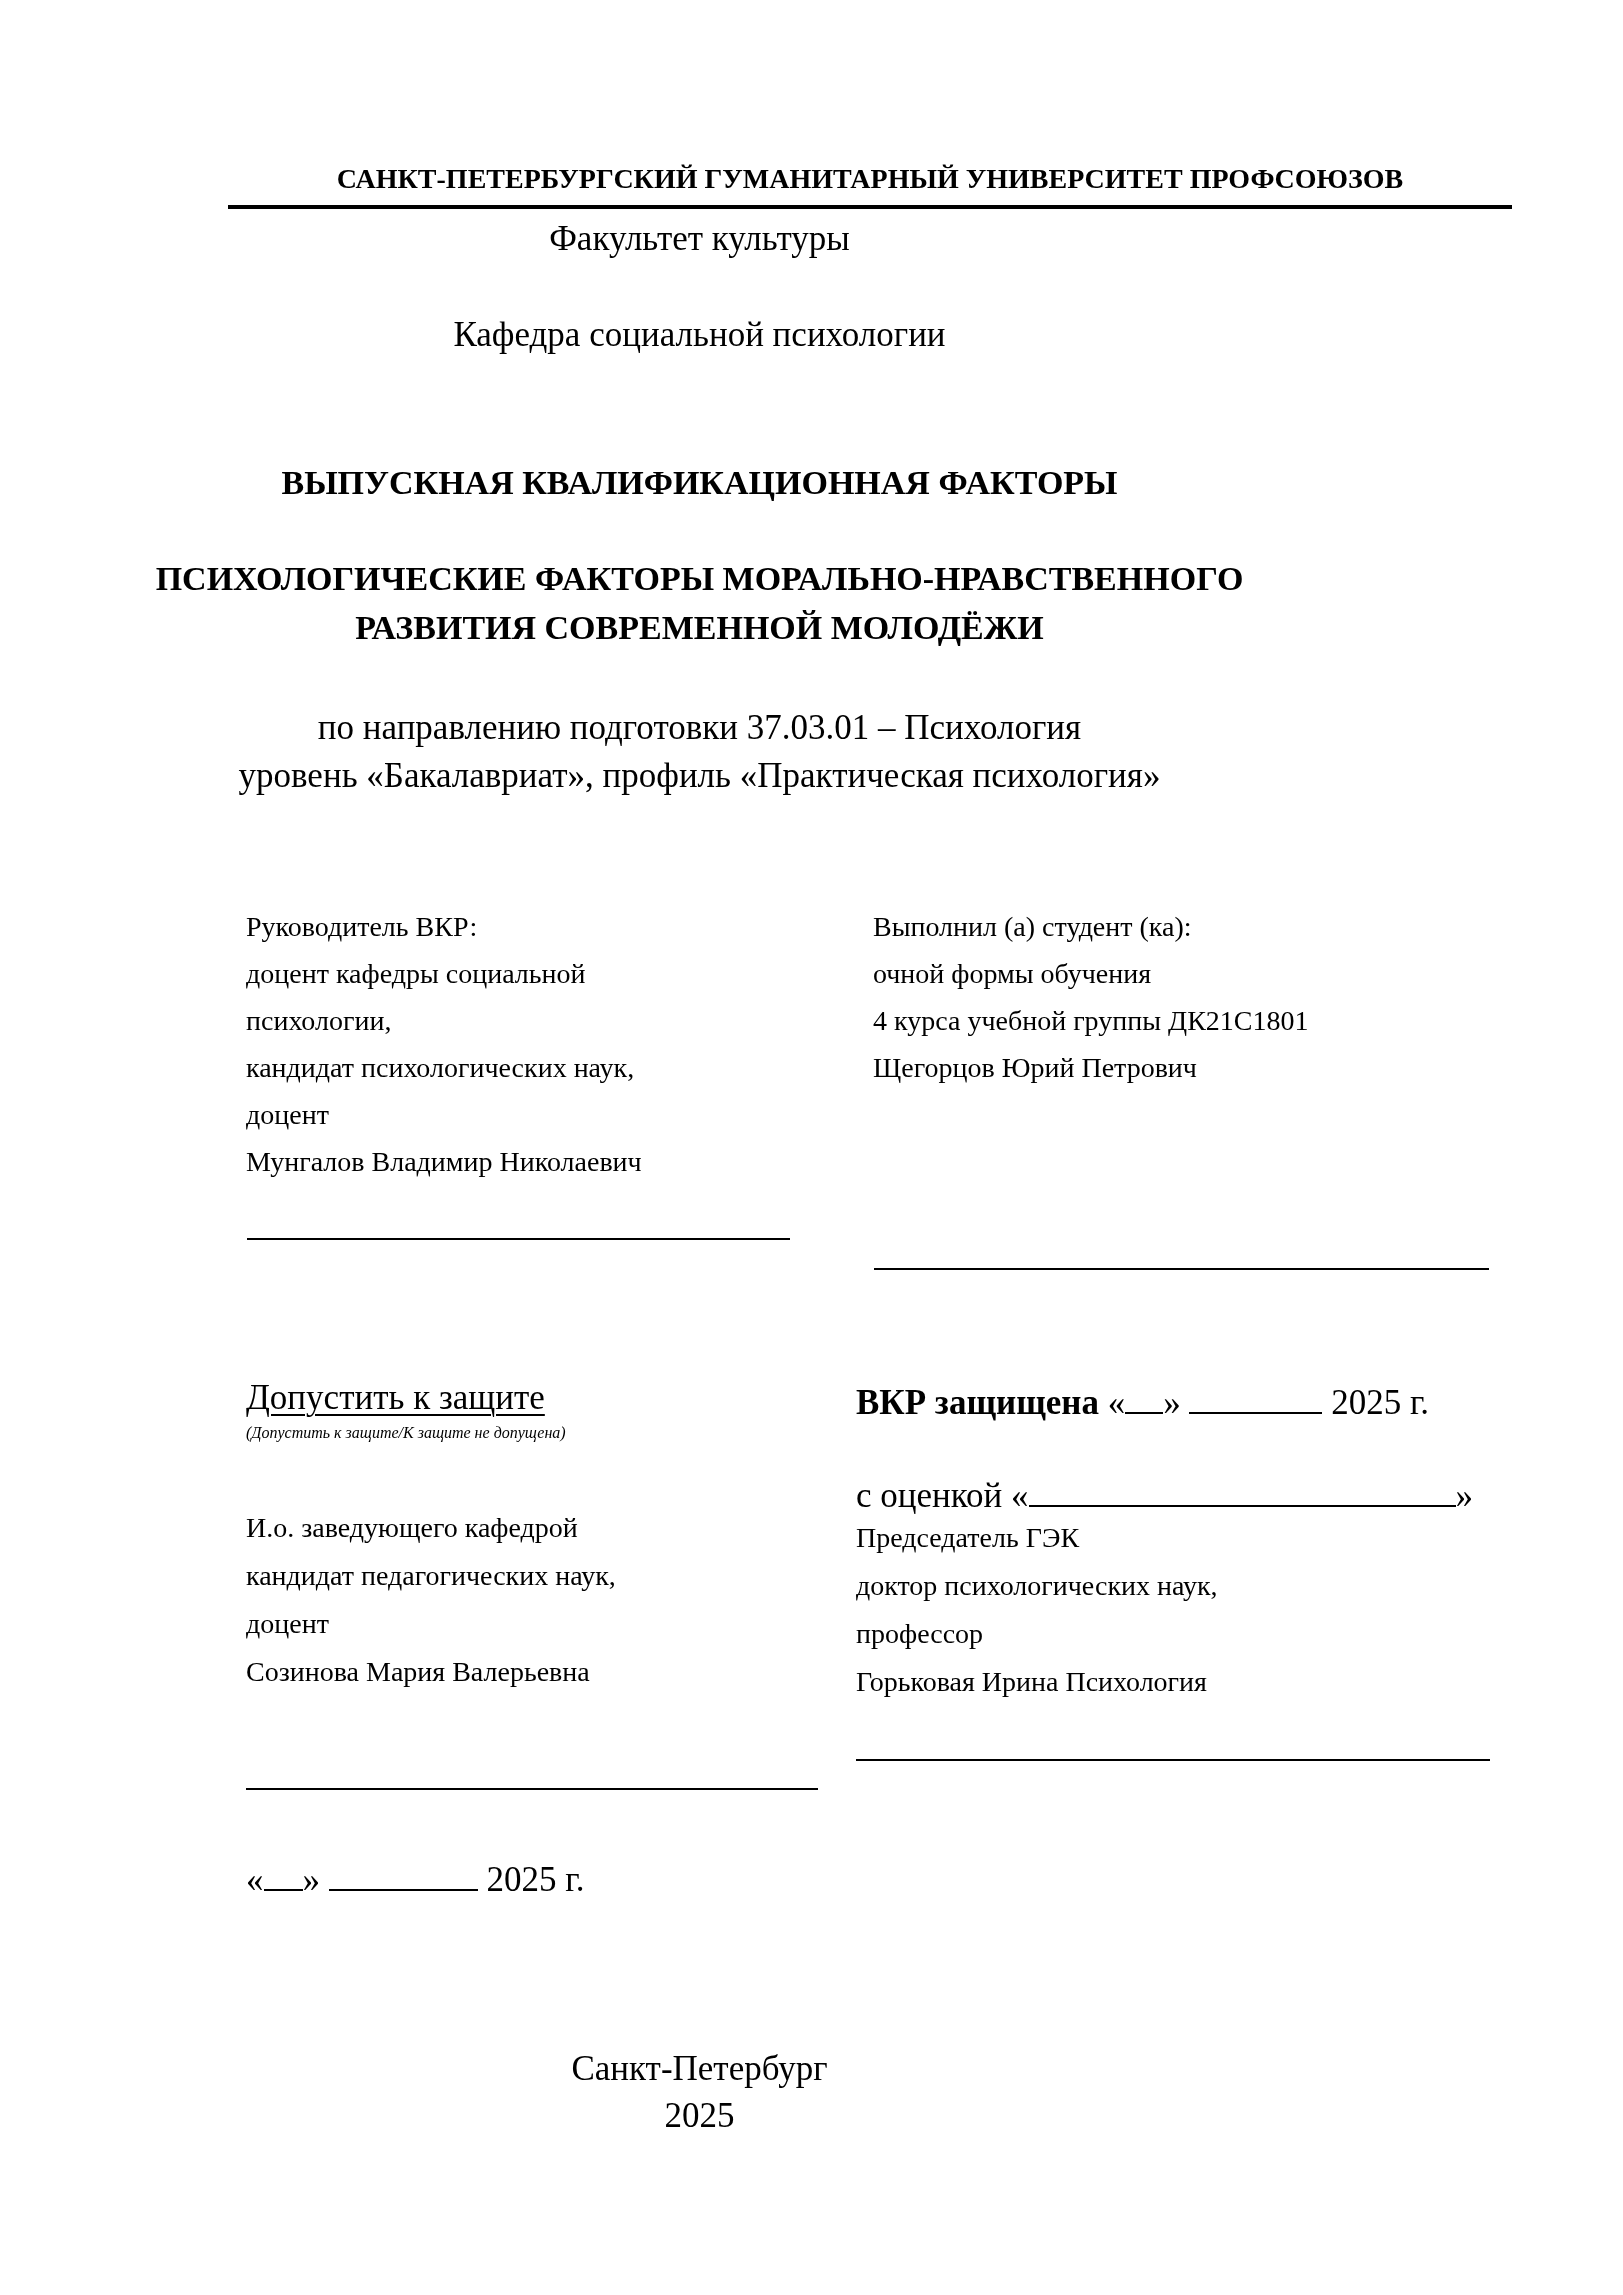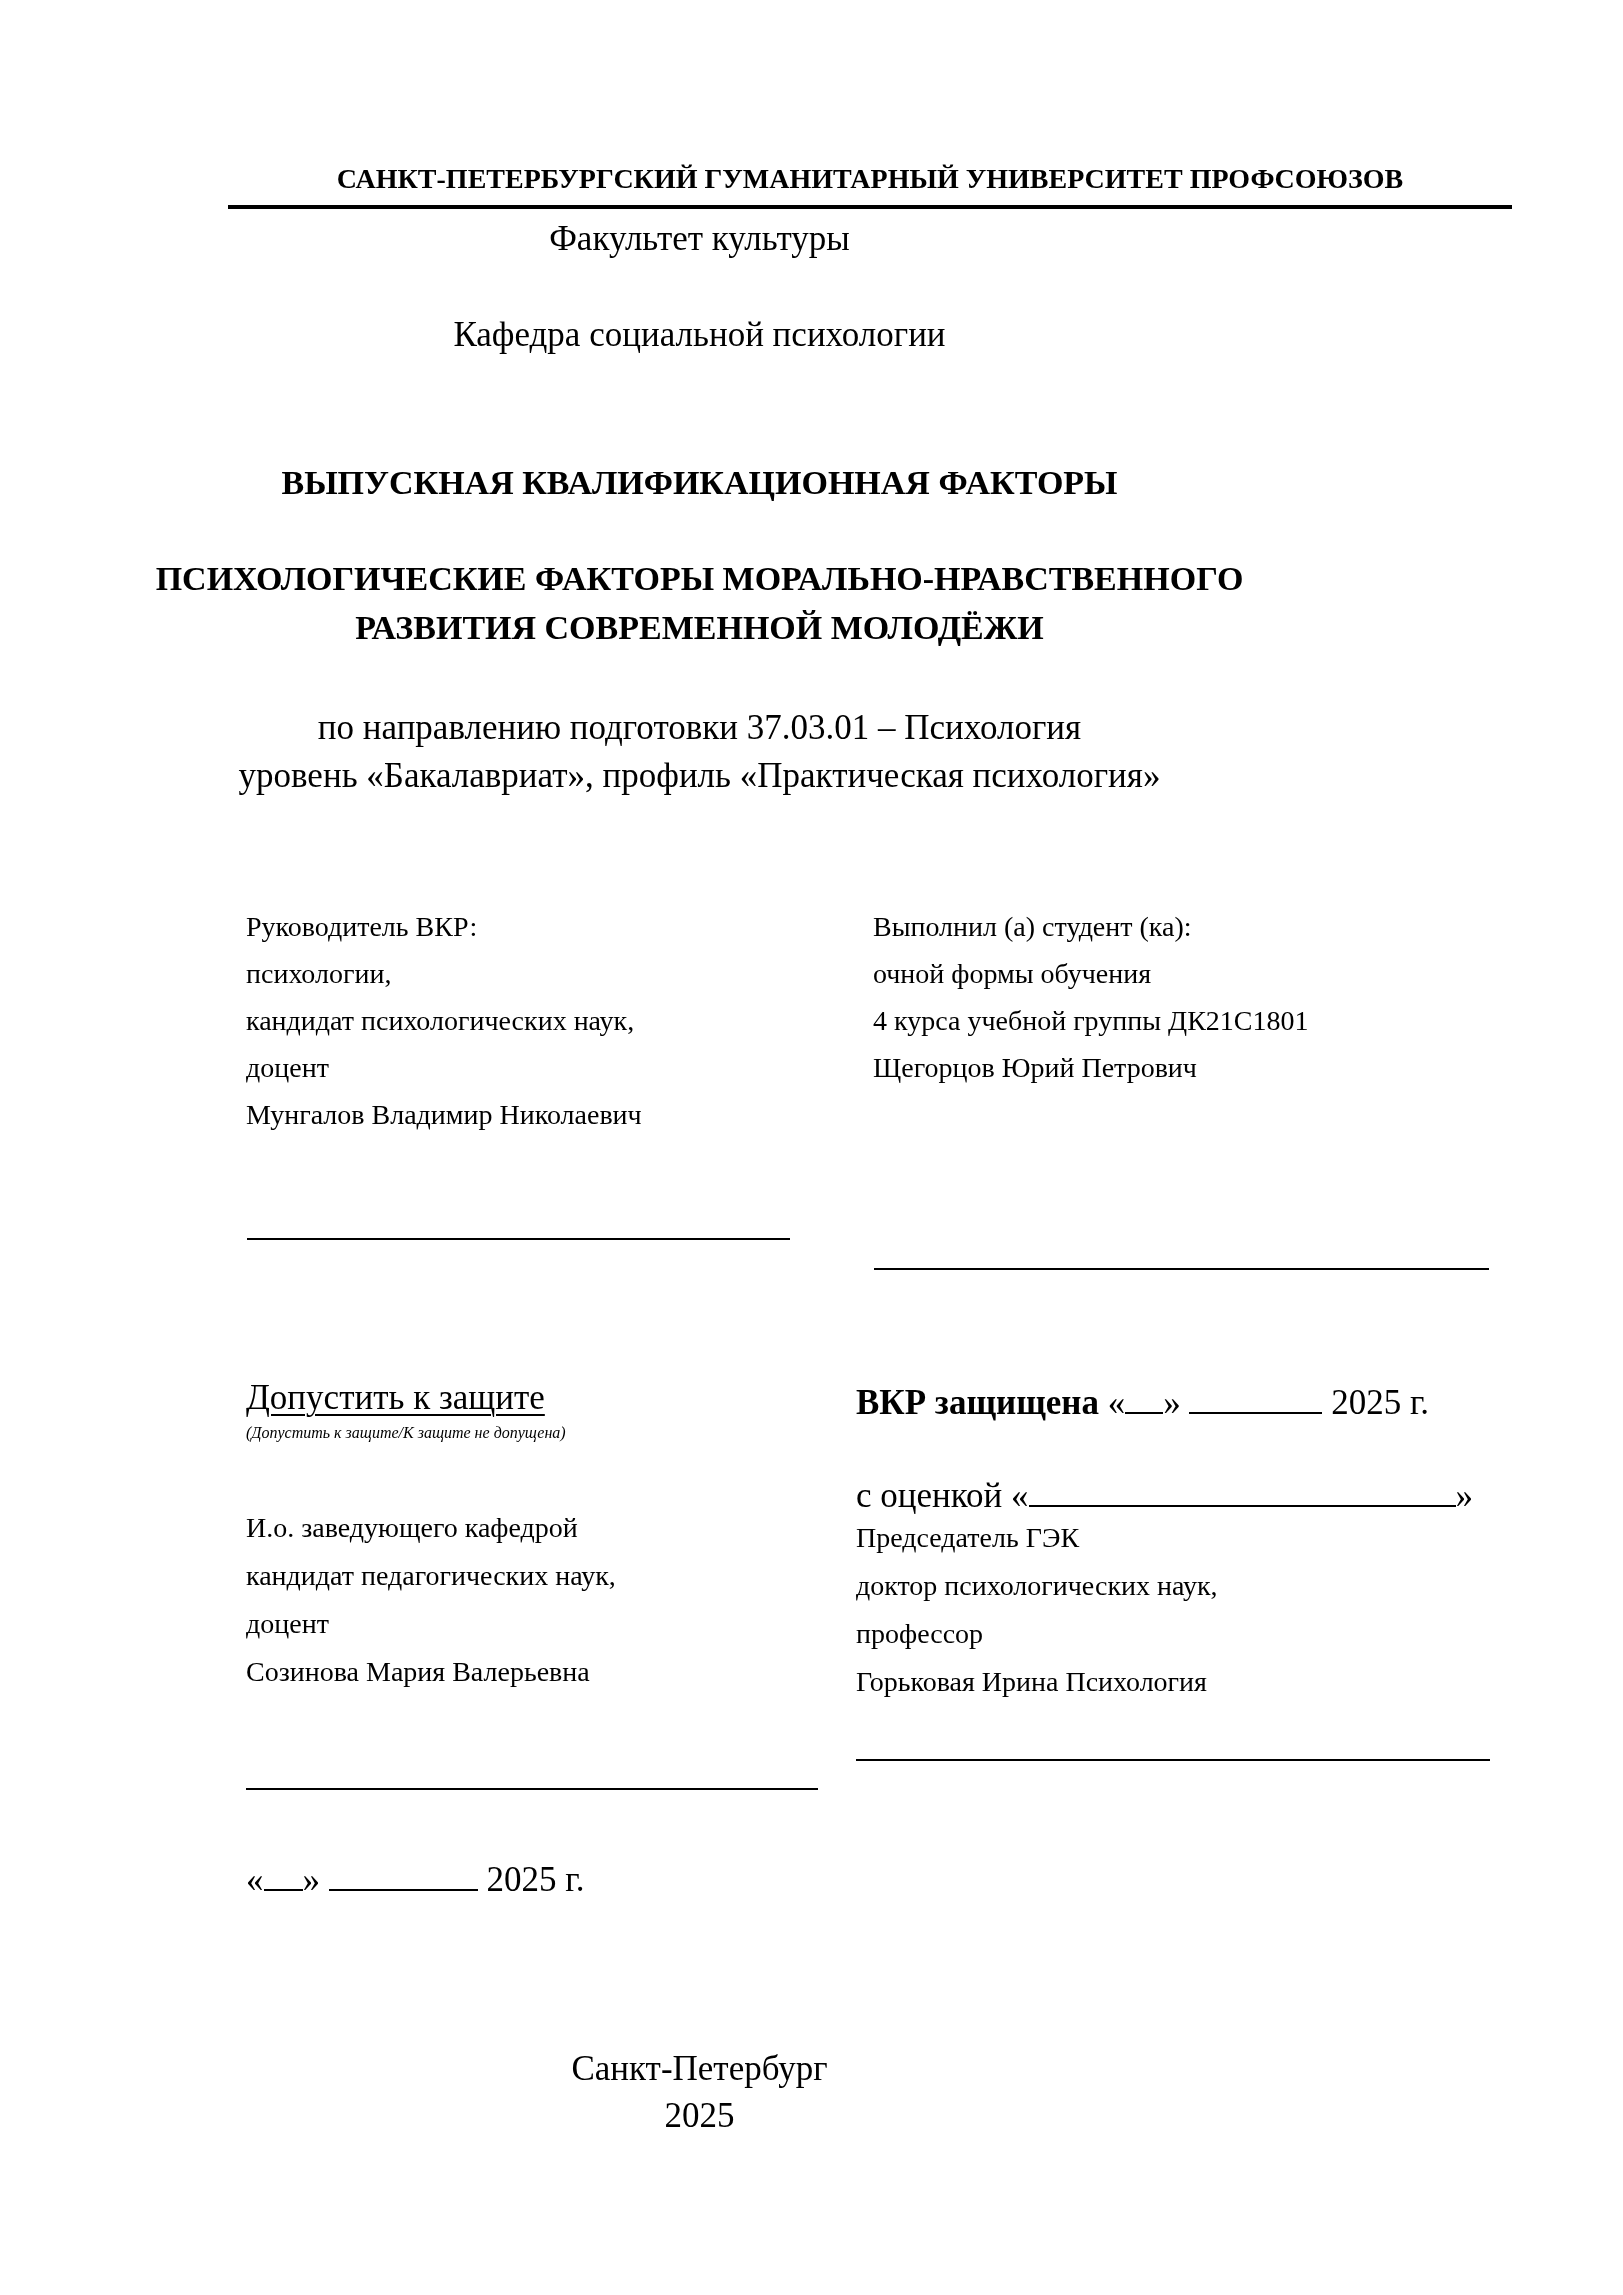--- a/index.html
+++ b/index.html
@@ -27,20 +27,21 @@
 <div class="abs center t" style="top:317px;">Кафедра социальной психологии</div>
 
 <div class="abs center t b" style="top:466px; font-size:34px;">ВЫПУСКНАЯ КВАЛИФИКАЦИОННАЯ ФАКТОРЫ</div>
 <div class="abs center t b" style="top:562px; font-size:34px;">ПСИХОЛОГИЧЕСКИЕ ФАКТОРЫ МОРАЛЬНО-НРАВСТВЕННОГО</div>
 <div class="abs center t b" style="top:611px; font-size:34px;">РАЗВИТИЯ СОВРЕМЕННОЙ МОЛОДЁЖИ</div>
 <div class="abs center t" style="top:710px;">по направлению подготовки 37.03.01 – Психология</div>
 <div class="abs center t" style="top:758px;">уровень «Бакалавриат», профиль «Практическая психология»</div>
 
 <div class="col" style="left:246px; top:903px;">
   <div>Руководитель ВКР:</div>
+  <div>доцент кафедры социальной</div>
   <div>психологии,</div>
   <div>кандидат психологических наук,</div>
   <div>доцент</div>
   <div>Мунгалов Владимир Николаевич</div>
 </div>
 <div class="line" style="left:247px; top:1238px; width:543px;"></div>
 
 <div class="col" style="left:873px; top:903px;">
   <div>Выполнил (а) студент (ка):</div>
   <div>очной формы обучения</div>

